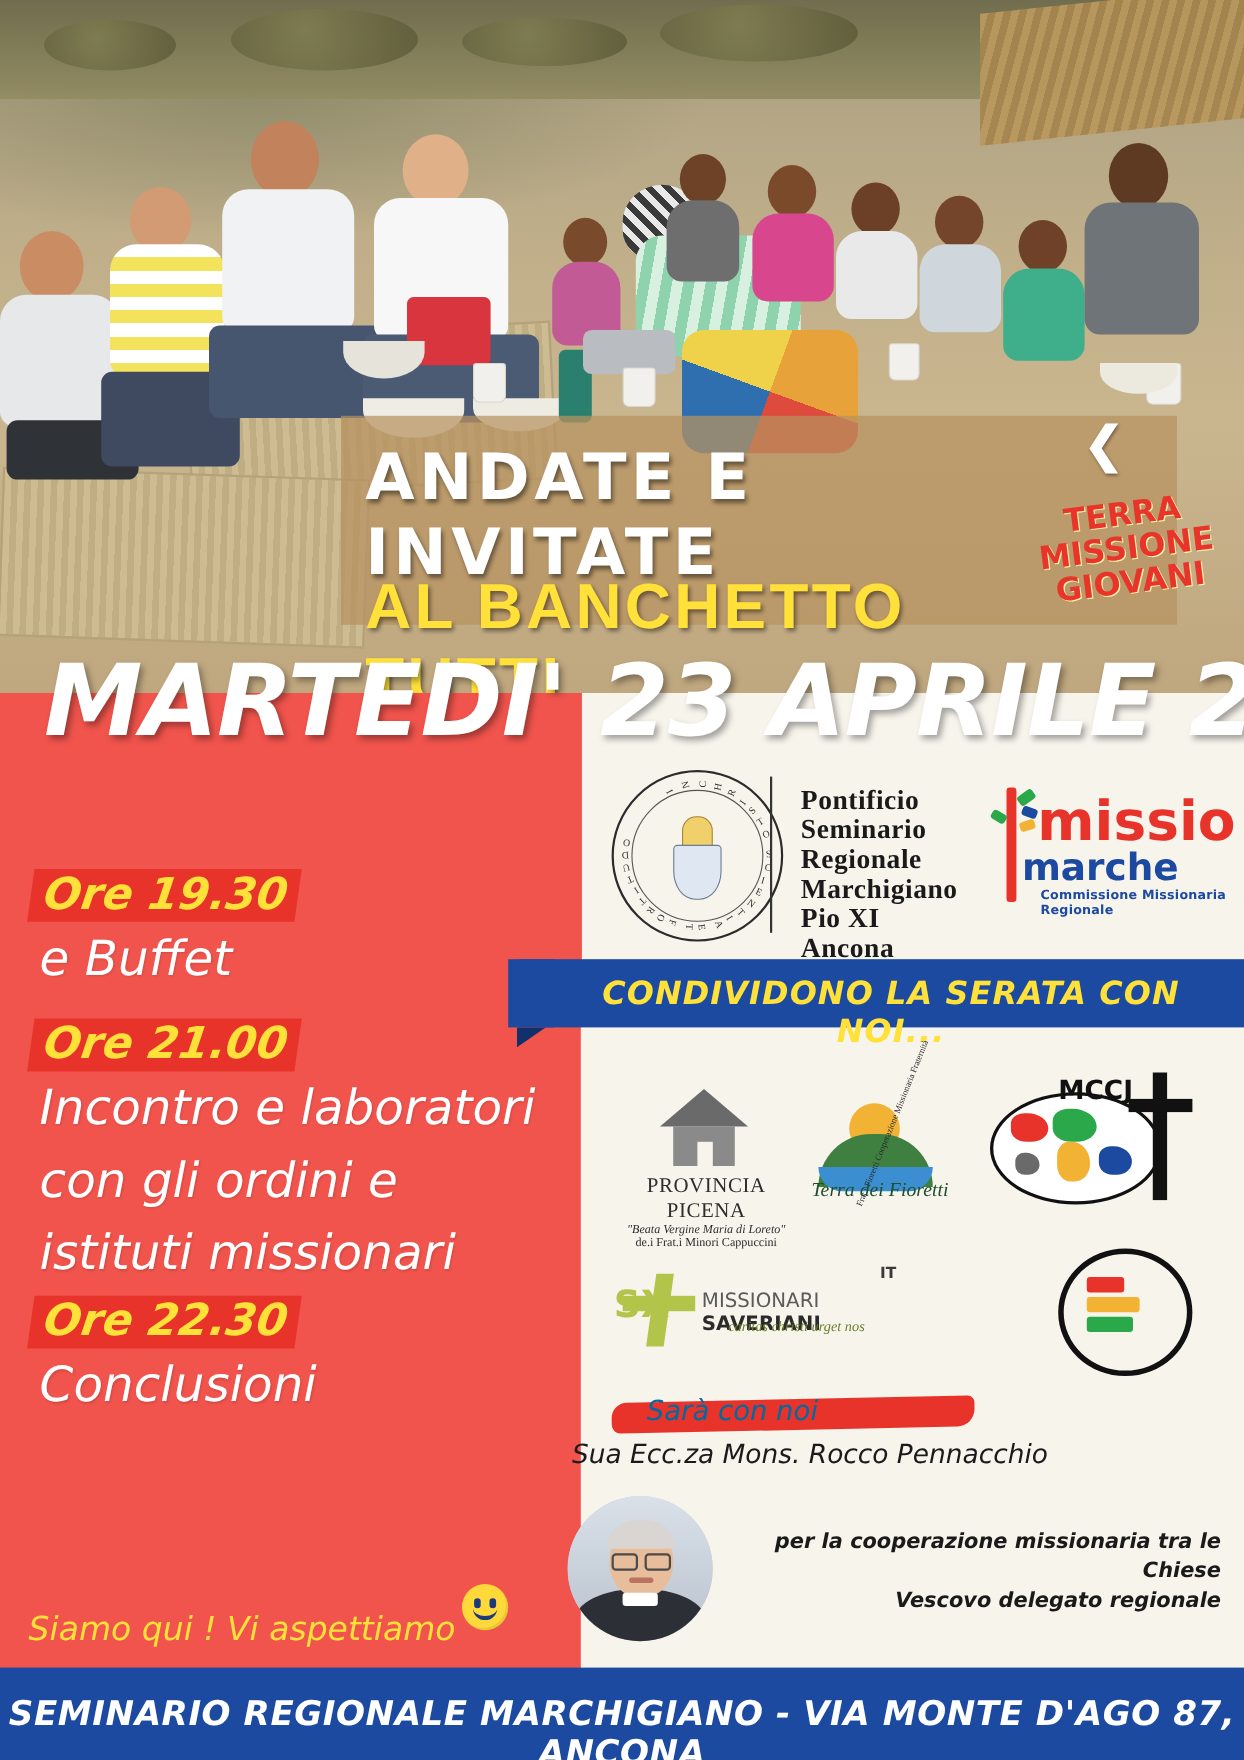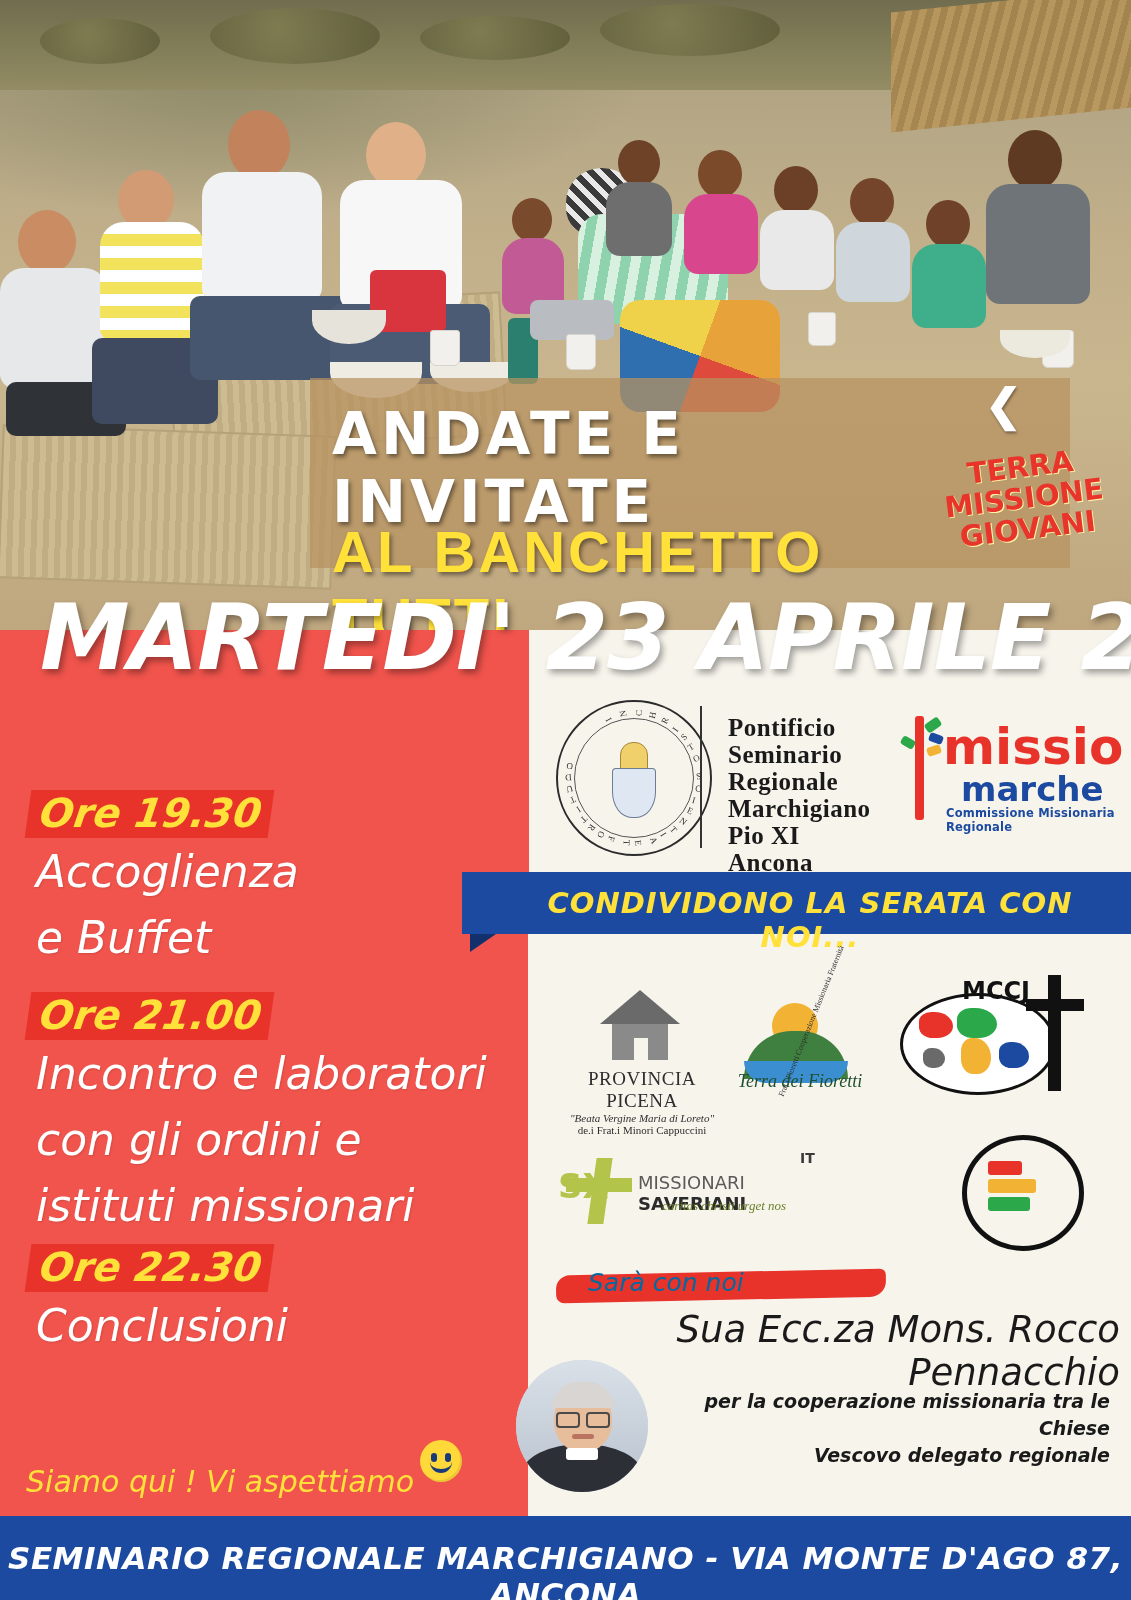--- a/index.html
+++ b/index.html
@@ -228,21 +228,21 @@
     position:absolute; left:905px; top:722px; width:210px;
   }
   .missio .word {
     font-family:"DejaVu Sans", sans-serif;
     font-weight:bold; font-size:50px; line-height:50px; color:#e8332b;
     margin-left:38px;
   }
   .missio .word2 {
     font-family:"DejaVu Sans", sans-serif;
     font-weight:bold; font-size:34px; line-height:34px; color:#1b4aa0;
-    margin-left:56px;
+    margin-left:24px;
   }
   .missio .word3 {
     font-family:"DejaVu Sans", sans-serif;
     font-weight:bold; font-size:11.5px; color:#1b4aa0;
     margin-left:41px; letter-spacing:.2px;
   }
   .missio .mark {
     position:absolute; left:-6px; top:-6px; width:50px; height:110px;
   }
   .mk { position:absolute; border-radius:3px; }
@@ -362,22 +362,22 @@
   .sara-text {
     position:absolute; left:588px; top:1268px;
     color:#0369a1;
     font-family:"DejaVu Sans", sans-serif;
     font-style:italic; font-size:25px;
   }
   .bishop-name {
     position:absolute; left:520px; top:1308px; width:600px;
     color:#1a1a1a;
     font-family:"DejaVu Sans", sans-serif;
-    font-style:italic; font-size:37px;
-    text-align:right;
+    font-style:italic; font-size:24px;
+    text-align:left;
   }
   .bishop-photo {
     position:absolute; left:516px; top:1360px; width:132px; height:132px;
     border-radius:50%;
     overflow:hidden;
     background:#cfd6de;
   }
   .bp-bg{position:absolute;left:0;top:0;width:100%;height:100%;background:linear-gradient(180deg,#d9e0e8,#b9c3ce);}
   .bp-cloth{position:absolute;left:6px;top:84px;width:120px;height:60px;background:#2c2f36;border-radius:50% 50% 0 0;}
   .bp-collar{position:absolute;left:50px;top:88px;width:32px;height:12px;background:#ffffff;border-radius:3px;}
@@ -492,21 +492,20 @@
   </div>
 
   <div class="cream-panel"></div>
   <div class="red-panel"></div>
 
   <div class="date-line">MARTEDI' 23 APRILE 2024</div>
 
   <div class="sched">
     <div>
       <div class="time">Ore 19.30</div>
-      <div class="desc tight">Accoglienza</div>
       <div class="desc">e Buffet</div>
     </div>
     <div>
       <div class="time">Ore 21.00</div>
       <div class="desc tight">Incontro e laboratori</div>
       <div class="desc tight">con gli ordini e</div>
       <div class="desc tight">istituti missionari</div>
     </div>
     <div>
       <div class="time">Ore 22.30</div>

